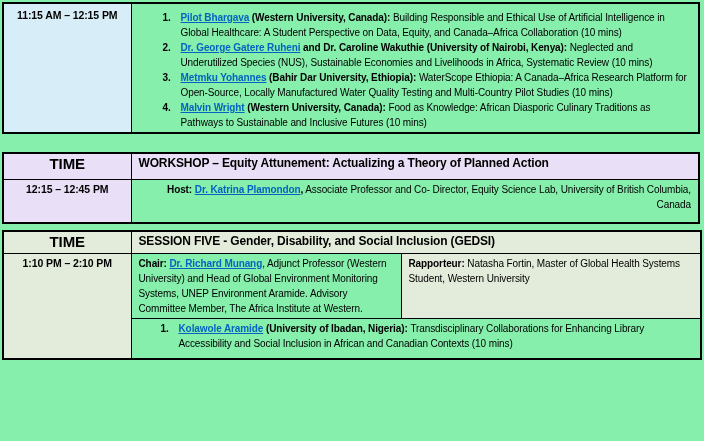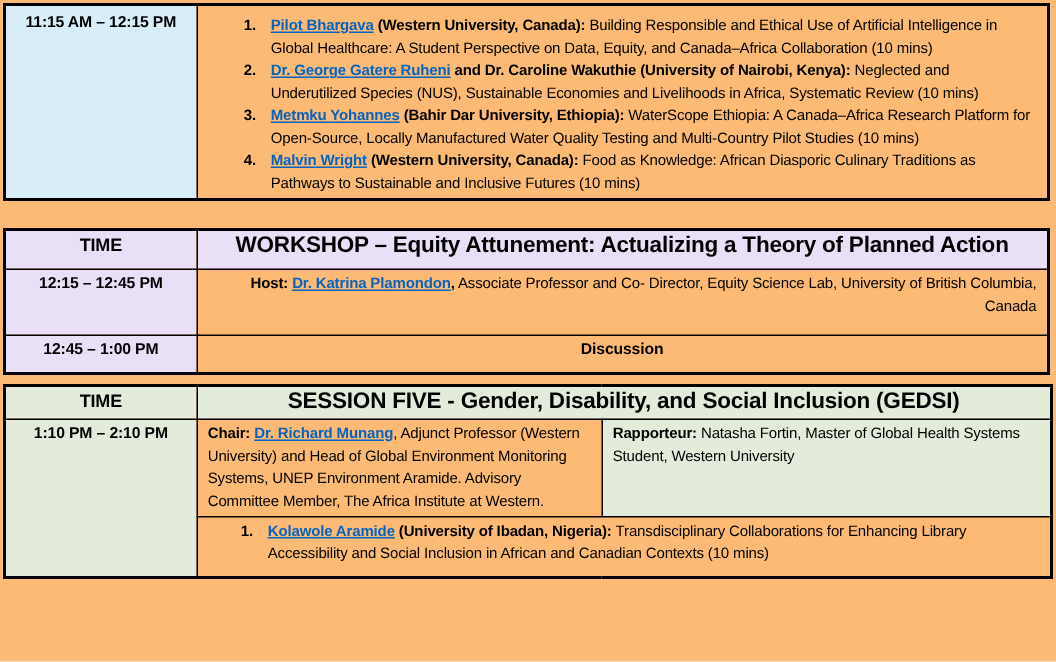--- a/index.html
+++ b/index.html
@@ -8,21 +8,21 @@
     background: #ffffff;
     font-family: "Liberation Sans", sans-serif;
     color: #000;
   }
   .page {
     position: relative;
     width: 704px;
     height: 441px;
     box-sizing: border-box;
     padding: 2px 0 0 2px;
-    background: #fdba74;
+    background: #86efac;
     overflow: hidden;
     font-size: 10px;
     letter-spacing: -0.1px;
     line-height: 15px;
   }
   table.tbl {
     border-collapse: collapse;
     table-layout: fixed;
     width: 698px;
     border: 2px solid #000;
@@ -38,22 +38,22 @@
   .t2 { margin-bottom: 6px; }
 
   .time-col   { width: 128px; text-align: center; font-weight: bold; font-size: 10.5px; letter-spacing: -0.1px; }
   .blue       { background: var(--c-blue); }
   .purple     { background: var(--c-purple); }
   .green      { background: var(--c-green); }
 
   .v-top  { vertical-align: top; }
   .v-mid  { vertical-align: middle; }
 
-  .hdr-label { text-align: center; font-weight: bold; font-size: 12px; vertical-align: middle; }
-  .hdr-title { text-align: center; font-weight: bold; font-size: 15px; letter-spacing: -0.15px; vertical-align: middle; }
+  .hdr-label { text-align: center; font-weight: bold; font-size: 15px; vertical-align: middle; }
+  .hdr-title { text-align: left; font-weight: bold; font-size: 12px; letter-spacing: -0.15px; vertical-align: middle; }
 
   .center-cell { text-align: center; font-weight: bold; vertical-align: middle; font-size: 10.5px; }
 
   .list { padding-top: 4px; }
   .li { display: flex; align-items: flex-start; }
   .li .num {
     flex: 0 0 18px;
     margin-left: 24px;
     font-weight: bold;
   }
@@ -121,24 +121,20 @@
       </colgroup>
     <tbody>
       <tr>
         <td class="time-col purple hdr-label" style="height:26px">TIME</td>
         <td class="purple hdr-title">WORKSHOP – Equity Attunement: Actualizing a Theory of Planned Action</td>
       </tr>
       <tr>
         <td class="time-col purple v-mid" style="height:44px">12:15 – 12:45 PM</td>
         <td class="host-cell"><span class="run bold">Host: </span><a class="run link" href="#">Dr. Katrina Plamondon</a><span class="run bold">,</span><span class="run plain"> Associate Professor and Co- Director, Equity Science Lab, University of British Columbia, Canada</span></td>
       </tr>
-      <tr>
-        <td class="time-col purple v-mid" style="height:26px">12:45 – 1:00 PM</td>
-        <td class="center-cell">Discussion</td>
-      </tr>
     </tbody>
   </table>
 
   <table class="tbl t3">
     <colgroup>
         <col style="width:128px">
         <col style="width:270px">
         <col style="width:300px">
       </colgroup>
     <tbody>

